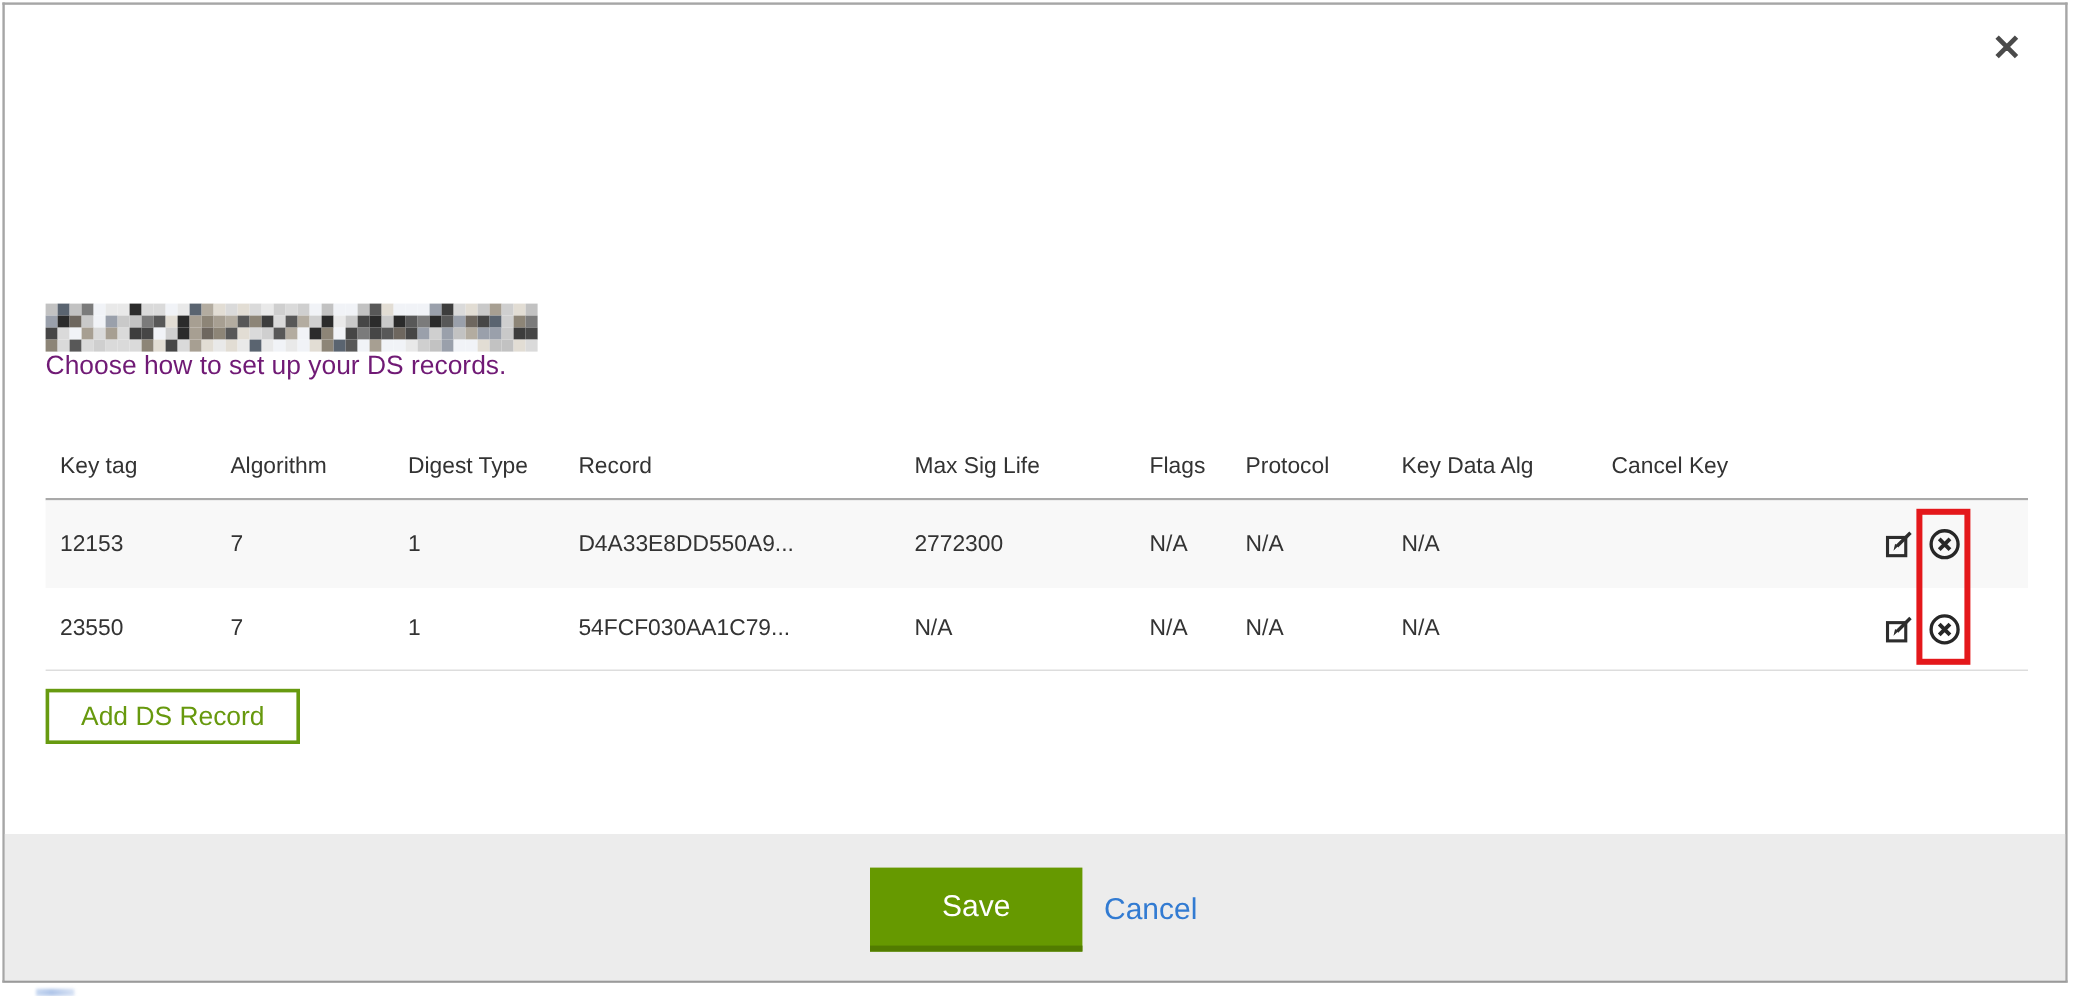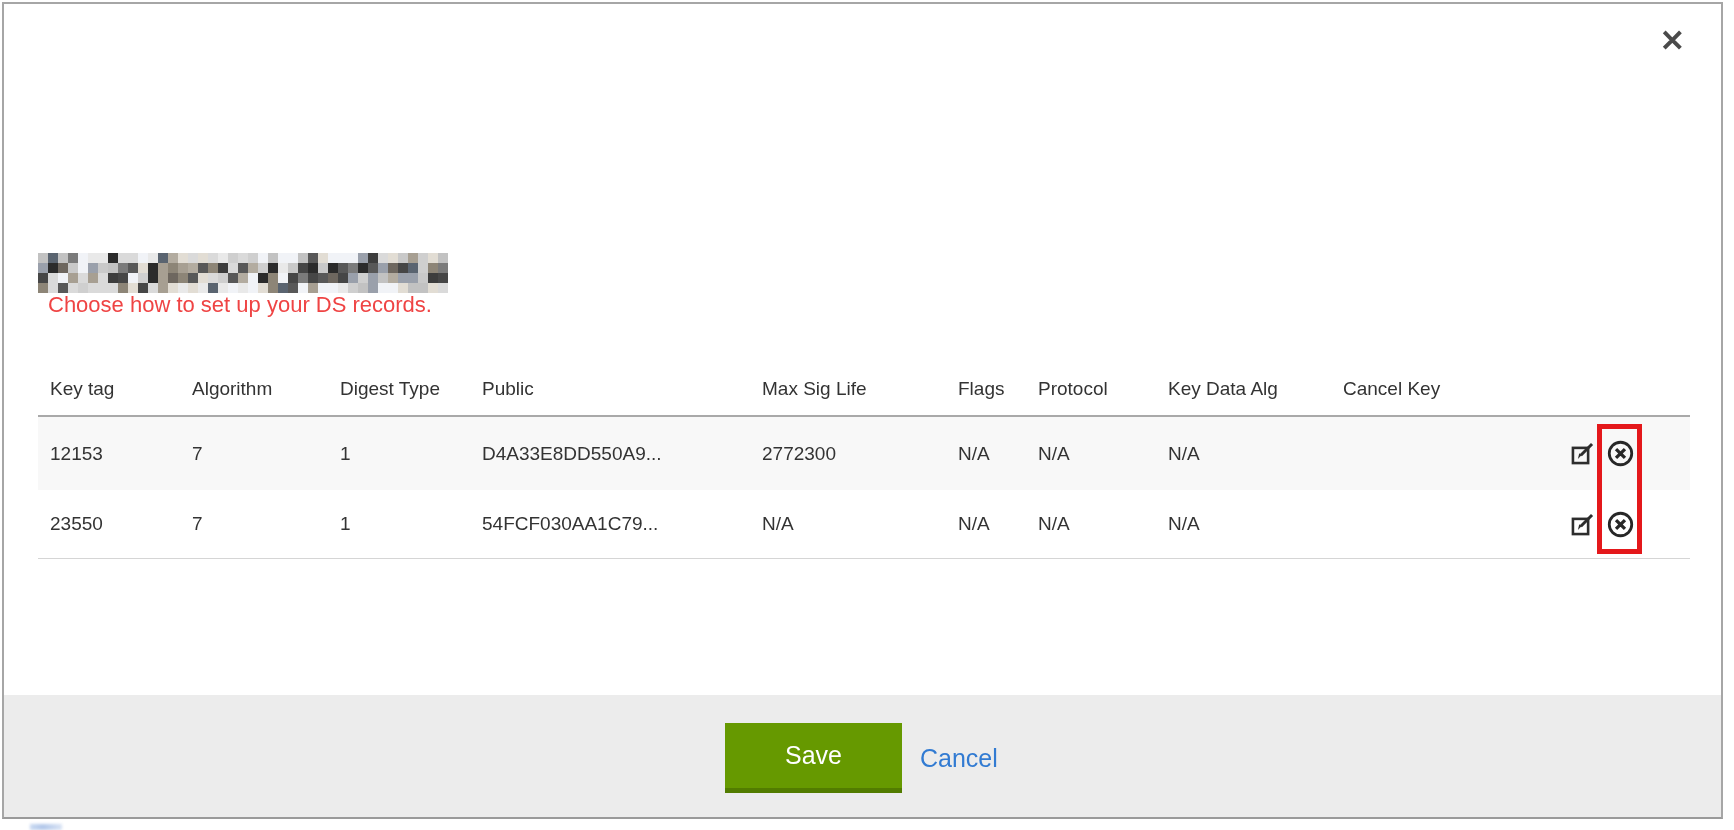--- a/index.html
+++ b/index.html
@@ -21,22 +21,22 @@
     font-size:30px; font-weight:700; color:#4a4a4a; cursor:pointer; line-height:1;
   }
 
   .redacted-domain {
     position:absolute; left:34px; top:249px; width:410px; height:40px;
     display:grid; grid-template-columns:repeat(41,10px); grid-template-rows:repeat(4,10px);
   }
   .redacted-domain i { display:block; width:10px; height:10px; }
 
   .instruction {
-    position:absolute; left:44px; top:288px;
-    font-size:22px; color:#ef4444;
+    position:absolute; left:34px; top:288px;
+    font-size:22px; color:#701a75;
   }
 
   .ds-table {
     position:absolute; left:34px; top:358px; width:1652px;
     font-size:19px; color:#333333;
   }
   .t-row {
     display:grid;
     grid-template-columns:142px 148px 142px 280px 196px 80px 130px 175px 219px 1fr;
     align-items:center;
@@ -262,21 +262,21 @@
       <i style="background: rgb(218, 218, 218);"></i>
     </div>
 
   <p class="instruction">Choose how to set up your DS records.</p>
 
   <div class="ds-table">
     <div class="t-row t-head">
       <div>Key tag</div>
       <div>Algorithm</div>
       <div>Digest Type</div>
-      <div>Public</div>
+      <div>Record</div>
       <div>Max Sig Life</div>
       <div>Flags</div>
       <div>Protocol</div>
       <div>Key Data Alg</div>
       <div>Cancel Key</div>
       <div></div>
     </div>
 
     <div class="t-row t-body-row1">
       <div>12153</div>
@@ -328,20 +328,21 @@
             <circle cx="12" cy="12" r="9.3"></circle>
             <path d="M8.3 8.3 L15.7 15.7 M15.7 8.3 L8.3 15.7" stroke-width="2.7"></path>
           </svg>
         </button>
       </div>
     </div>
   </div>
 
   <div class="annotation-box"></div>
 
+  <button class="add-btn">Add DS Record</button>
 
   <div class="footer">
     <button class="save-btn">Save</button>
     <button class="cancel-btn">Cancel</button>
   </div>
 
 </div>
 
 <div class="page-sliver"></div>
 

